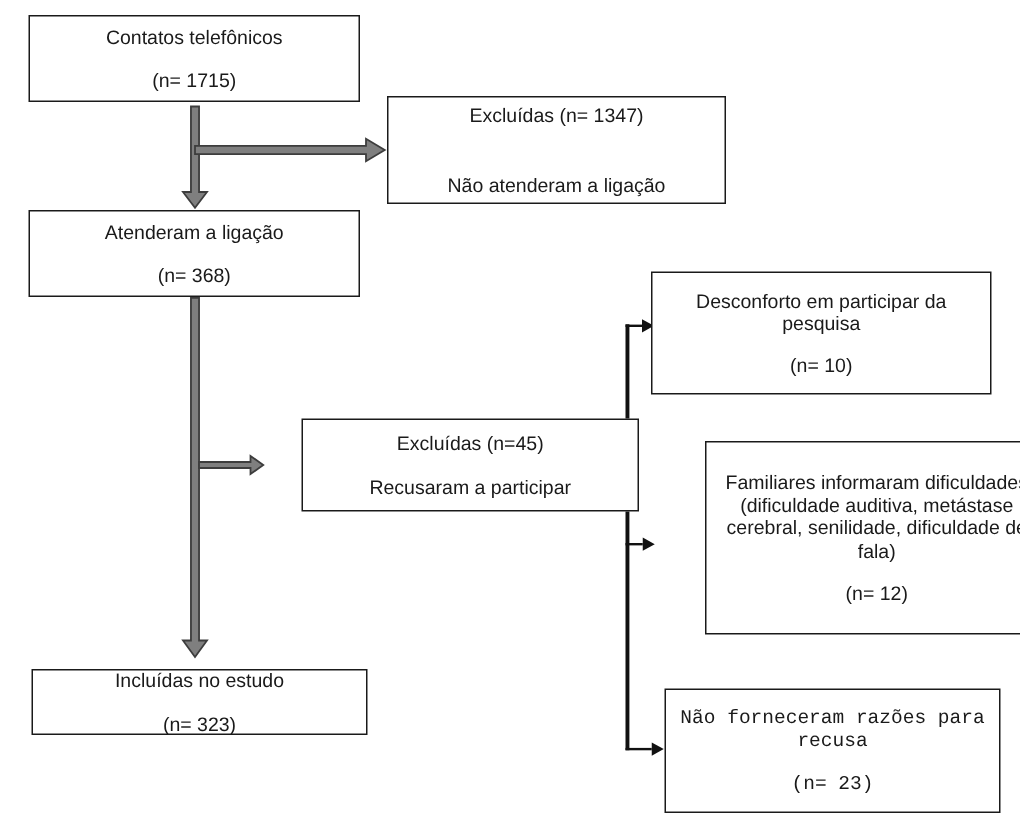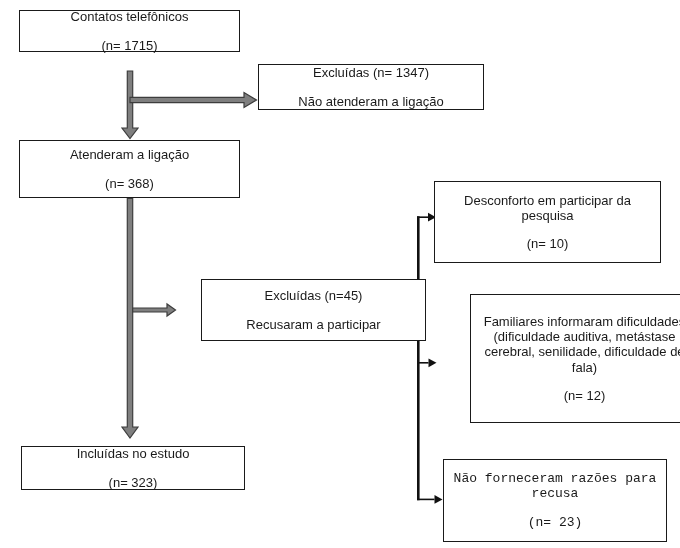--- a/index.html
+++ b/index.html
@@ -33,22 +33,22 @@
     align-items:center;
     justify-content:center;
     text-align:center;
     gap:13px;
     font-size:13px;
     line-height:1.16;
     padding:4px 6px;
     z-index:1;
   }
   .bline{width:100%;}
-  #b-contatos      {left:19px;  top:10px;  width:221px; height:42px;}
-  #b-excl1         {left:258px; top:64px;  width:226px; height:46px;}
+  #b-contatos      {left:19px;  top:10px;  width:221px; height:58px;}
+  #b-excl1         {left:258px; top:64px;  width:226px; height:72px;justify-content:space-between;}
   #b-atenderam     {left:19px;  top:140px; width:221px; height:58px;}
   #b-excl2         {left:177px; top:279px; width:225px; height:62px;margin-left:24px;}
   #b-desconforto   {left:434px; top:181px; width:227px; height:82px;}
   #b-familiares    {left:434px; top:294px; width:229px; height:129px;margin-left:36px;}
   #b-naoforneceram {left:443px; top:459px; width:224px; height:83px;font-family:Liberation Mono, monospace;}
   #b-incluidas     {left:21px;  top:446px; width:224px; height:44px;}
 
   .thick{fill:var(--arrow-fill);stroke:var(--arrow-stroke);stroke-width:1.2;stroke-linejoin:miter;}
   .thinline{stroke:var(--line);stroke-width:1.6;fill:none;}
   .mainline{stroke:var(--line);stroke-width:2.6;fill:none;}

